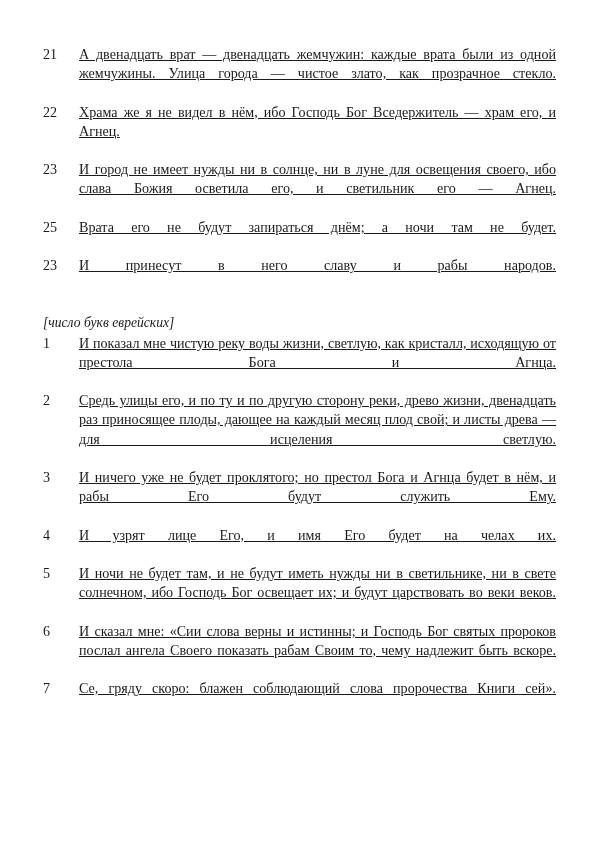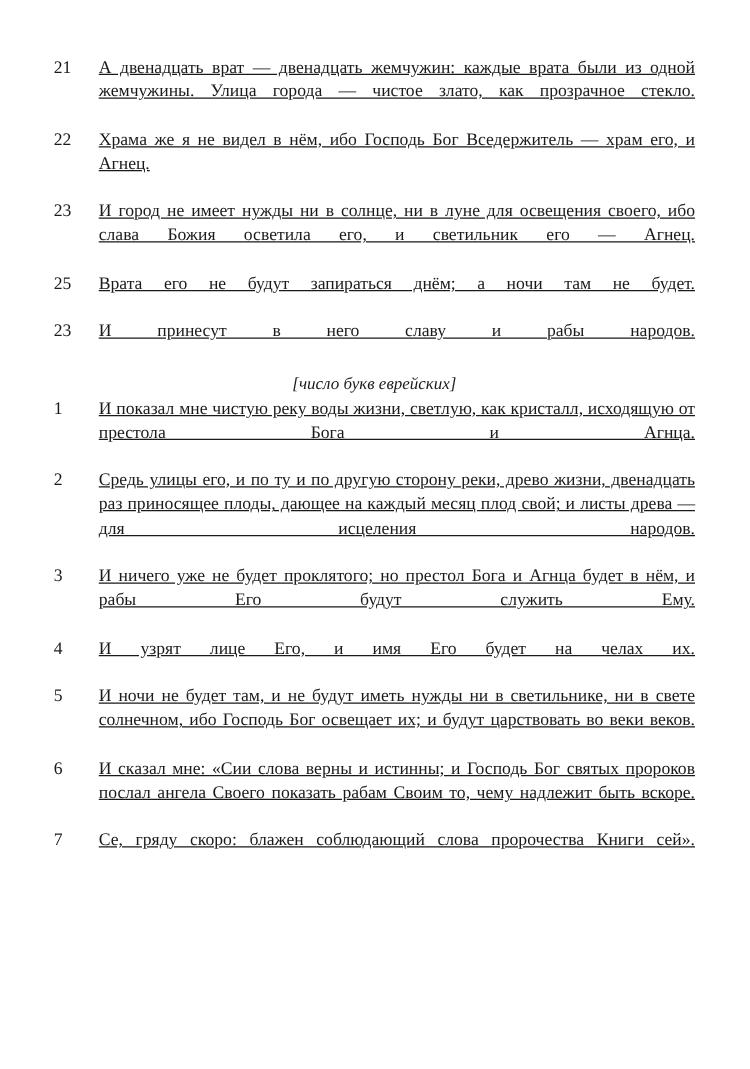--- a/index.html
+++ b/index.html
@@ -69,25 +69,24 @@
     font-size: 16.6px;
     line-height: 22px;
     font-weight: bold;
   }
   .heading .h-num {
     display: inline-block;
     min-width: 92px;
   }
 
   .note {
-    margin: 3px 0 2px 0;
+    margin: 19px 0 2px 0;
     font-size: 13.6px;
     line-height: 18px;
     font-style: italic;
-    text-align: center;
   }
 
   .page-number {
     position: absolute;
     left: 0;
     right: 0;
     top: 820px;
     text-align: center;
     font-size: 9.2px;
     line-height: 12px;
@@ -135,21 +134,21 @@
 
   <div class="verse-block">
 
     <div class="verse">
       <span class="verse-num">1</span>
       <span class="verse-text">И показал мне чистую реку воды жизни, светлую, как кристалл, исходящую от престола Бога и Агнца.</span>
     </div>
 
     <div class="verse">
       <span class="verse-num">2</span>
-      <span class="verse-text">Средь улицы его, и по ту и по другую сторону реки, древо жизни, двенадцать раз приносящее плоды, дающее на каждый месяц плод свой; и листы древа — для исцеления народов.</span>
+      <span class="verse-text">Средь улицы его, и по ту и по другую сторону реки, древо жизни, двенадцать раз приносящее плоды, дающее на каждый месяц плод свой; и листы древа — для исцеления светлую.</span>
     </div>
 
     <div class="verse">
       <span class="verse-num">3</span>
       <span class="verse-text">И ничего уже не будет проклятого; но престол Бога и Агнца будет в нём, и рабы Его будут служить Ему.</span>
     </div>
 
     <div class="verse">
       <span class="verse-num">4</span>
       <span class="verse-text">И узрят лице Его, и имя Его будет на челах их.</span>

